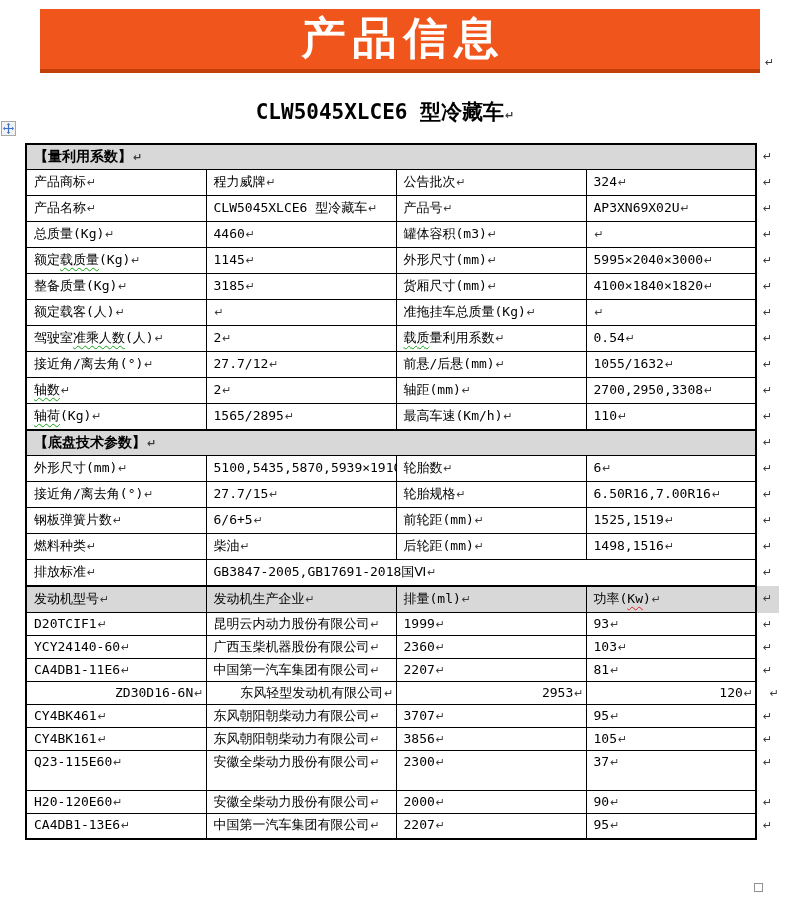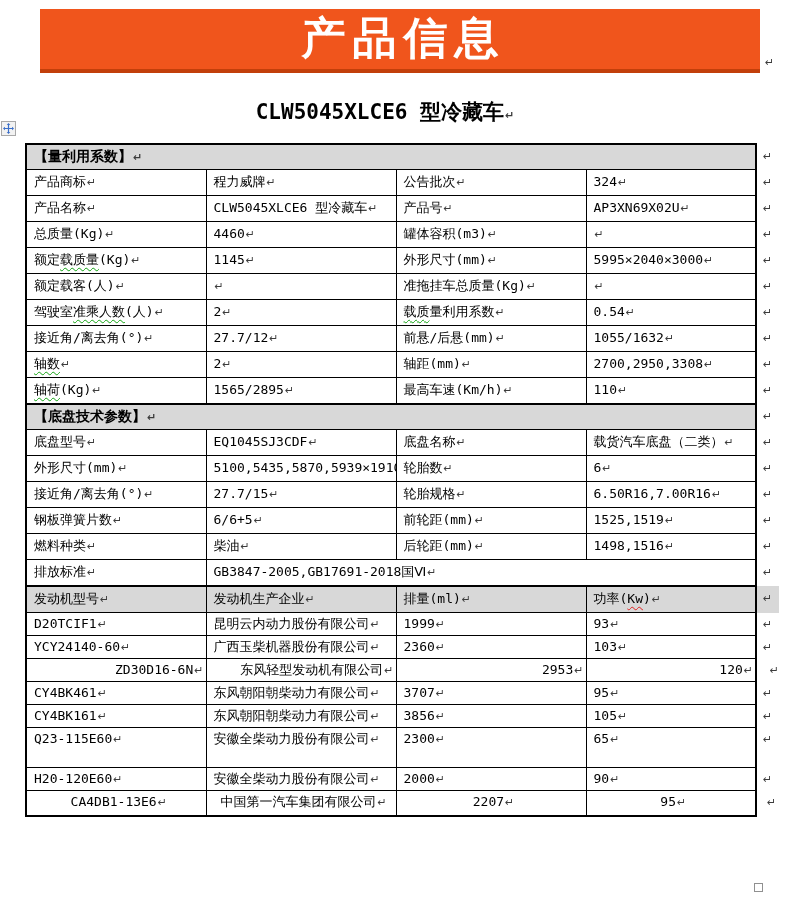--- a/index.html
+++ b/index.html
@@ -105,20 +105,27 @@
             <td class="gutter"><span class="pilcrow">↵</span></td>
           </tr>
           <tr style="height: 26px;">
             <td class="b-left"><span>额定</span><span class="m-green">载质量</span><span>(Kg)</span><span class="pilcrow">↵</span></td>
             <td><span>1145</span><span class="pilcrow">↵</span></td>
             <td><span>外形尺寸(mm)</span><span class="pilcrow">↵</span></td>
             <td class="b-right"><span>5995×2040×3000</span><span class="pilcrow">↵</span></td>
             <td class="gutter"><span class="pilcrow">↵</span></td>
           </tr>
           <tr style="height: 26px;">
+            <td class="b-left"><span>整备质量(Kg)</span><span class="pilcrow">↵</span></td>
+            <td><span>3185</span><span class="pilcrow">↵</span></td>
+            <td><span>货厢尺寸(mm)</span><span class="pilcrow">↵</span></td>
+            <td class="b-right"><span>4100×1840×1820</span><span class="pilcrow">↵</span></td>
+            <td class="gutter"><span class="pilcrow">↵</span></td>
+          </tr>
+          <tr style="height: 26px;">
             <td class="b-left"><span>额定载客(人)</span><span class="pilcrow">↵</span></td>
             <td><span></span><span class="pilcrow">↵</span></td>
             <td><span>准拖挂车总质量(Kg)</span><span class="pilcrow">↵</span></td>
             <td class="b-right"><span></span><span class="pilcrow">↵</span></td>
             <td class="gutter"><span class="pilcrow">↵</span></td>
           </tr>
           <tr style="height: 26px;">
             <td class="b-left"><span>驾驶室</span><span class="m-green">准乘人数</span><span>(人)</span><span class="pilcrow">↵</span></td>
             <td><span>2</span><span class="pilcrow">↵</span></td>
             <td><span class="m-green">载质</span><span>量利用系数</span><span class="pilcrow">↵</span></td>
@@ -144,27 +151,20 @@
             <td><span>1565/2895</span><span class="pilcrow">↵</span></td>
             <td><span>最高车速(Km/h)</span><span class="pilcrow">↵</span></td>
             <td class="b-right"><span>110</span><span class="pilcrow">↵</span></td>
             <td class="gutter"><span class="pilcrow">↵</span></td>
           </tr>
           <tr style="height: 24px;">
             <td colspan="4" class="sec-head b-left b-right bt"><span>【底盘技术参数】</span><span class="pilcrow">↵</span></td>
             <td class="gutter"><span class="pilcrow">↵</span></td>
           </tr>
           <tr style="height: 26px;">
-            <td class="b-left"><span>底盘型号</span><span class="pilcrow">↵</span></td>
-            <td><span>EQ1045SJ3CDF</span><span class="pilcrow">↵</span></td>
-            <td><span>底盘名称</span><span class="pilcrow">↵</span></td>
-            <td class="b-right"><span>载货汽车底盘（二类）</span><span class="pilcrow">↵</span></td>
-            <td class="gutter"><span class="pilcrow">↵</span></td>
-          </tr>
-          <tr style="height: 26px;">
             <td class="b-left"><span>外形尺寸(mm)</span><span class="pilcrow">↵</span></td>
             <td><span>5100,5435,5870,5939×1910,1940×2120,2200,2220</span></td>
             <td><span>轮胎数</span><span class="pilcrow">↵</span></td>
             <td class="b-right"><span>6</span><span class="pilcrow">↵</span></td>
             <td class="gutter"><span class="pilcrow">↵</span></td>
           </tr>
           <tr style="height: 26px;">
             <td class="b-left"><span>接近角/离去角(°)</span><span class="pilcrow">↵</span></td>
             <td><span>27.7/15</span><span class="pilcrow">↵</span></td>
             <td><span>轮胎规格</span><span class="pilcrow">↵</span></td>
@@ -204,20 +204,27 @@
             <td class="b-right"><span>93</span><span class="pilcrow">↵</span></td>
             <td class="gutter"><span class="pilcrow">↵</span></td>
           </tr>
           <tr class="engine" style="height: 23px;">
             <td class="b-left"><span>YCY24140-60</span><span class="pilcrow">↵</span></td>
             <td><span>广西玉柴机器股份有限公司</span><span class="pilcrow">↵</span></td>
             <td><span>2360</span><span class="pilcrow">↵</span></td>
             <td class="b-right"><span>103</span><span class="pilcrow">↵</span></td>
             <td class="gutter"><span class="pilcrow">↵</span></td>
           </tr>
+          <tr class="engine" style="height: 23px;">
+            <td class="b-left"><span>CA4DB1-11E6</span><span class="pilcrow">↵</span></td>
+            <td><span>中国第一汽车集团有限公司</span><span class="pilcrow">↵</span></td>
+            <td><span>2207</span><span class="pilcrow">↵</span></td>
+            <td class="b-right"><span>81</span><span class="pilcrow">↵</span></td>
+            <td class="gutter"><span class="pilcrow">↵</span></td>
+          </tr>
           <tr class="engine" style="height: 23px; text-align: right;">
             <td class="b-left"><span>ZD30D16-6N</span><span class="pilcrow">↵</span></td>
             <td><span>东风轻型发动机有限公司</span><span class="pilcrow">↵</span></td>
             <td><span>2953</span><span class="pilcrow">↵</span></td>
             <td class="b-right"><span>120</span><span class="pilcrow">↵</span></td>
             <td class="gutter"><span class="pilcrow">↵</span></td>
           </tr>
           <tr class="engine" style="height: 23px;">
             <td class="b-left"><span>CY4BK461</span><span class="pilcrow">↵</span></td>
             <td><span>东风朝阳朝柴动力有限公司</span><span class="pilcrow">↵</span></td>
@@ -229,31 +236,31 @@
             <td class="b-left"><span>CY4BK161</span><span class="pilcrow">↵</span></td>
             <td><span>东风朝阳朝柴动力有限公司</span><span class="pilcrow">↵</span></td>
             <td><span>3856</span><span class="pilcrow">↵</span></td>
             <td class="b-right"><span>105</span><span class="pilcrow">↵</span></td>
             <td class="gutter"><span class="pilcrow">↵</span></td>
           </tr>
           <tr class="engine" style="height: 40px;">
             <td class="b-left"><span>Q23-115E60</span><span class="pilcrow">↵</span></td>
             <td><span>安徽全柴动力股份有限公司</span><span class="pilcrow">↵</span></td>
             <td><span>2300</span><span class="pilcrow">↵</span></td>
-            <td class="b-right"><span>65</span><span class="pilcrow">↵</span></td>
+            <td class="b-right"><span>37</span><span class="pilcrow">↵</span></td>
             <td class="gutter"><span class="pilcrow">↵</span></td>
           </tr>
           <tr class="engine" style="height: 23px;">
             <td class="b-left"><span>H20-120E60</span><span class="pilcrow">↵</span></td>
             <td><span>安徽全柴动力股份有限公司</span><span class="pilcrow">↵</span></td>
             <td><span>2000</span><span class="pilcrow">↵</span></td>
             <td class="b-right"><span>90</span><span class="pilcrow">↵</span></td>
             <td class="gutter"><span class="pilcrow">↵</span></td>
           </tr>
-          <tr class="engine" style="height: 25px; text-align: center;">
+          <tr class="engine" style="height: 25px;">
             <td class="b-left bb"><span>CA4DB1-13E6</span><span class="pilcrow">↵</span></td>
             <td class="bb"><span>中国第一汽车集团有限公司</span><span class="pilcrow">↵</span></td>
             <td class="bb"><span>2207</span><span class="pilcrow">↵</span></td>
             <td class="b-right bb"><span>95</span><span class="pilcrow">↵</span></td>
             <td class="gutter"><span class="pilcrow">↵</span></td>
           </tr>
         </tbody>
     </table>
   </div>
 

